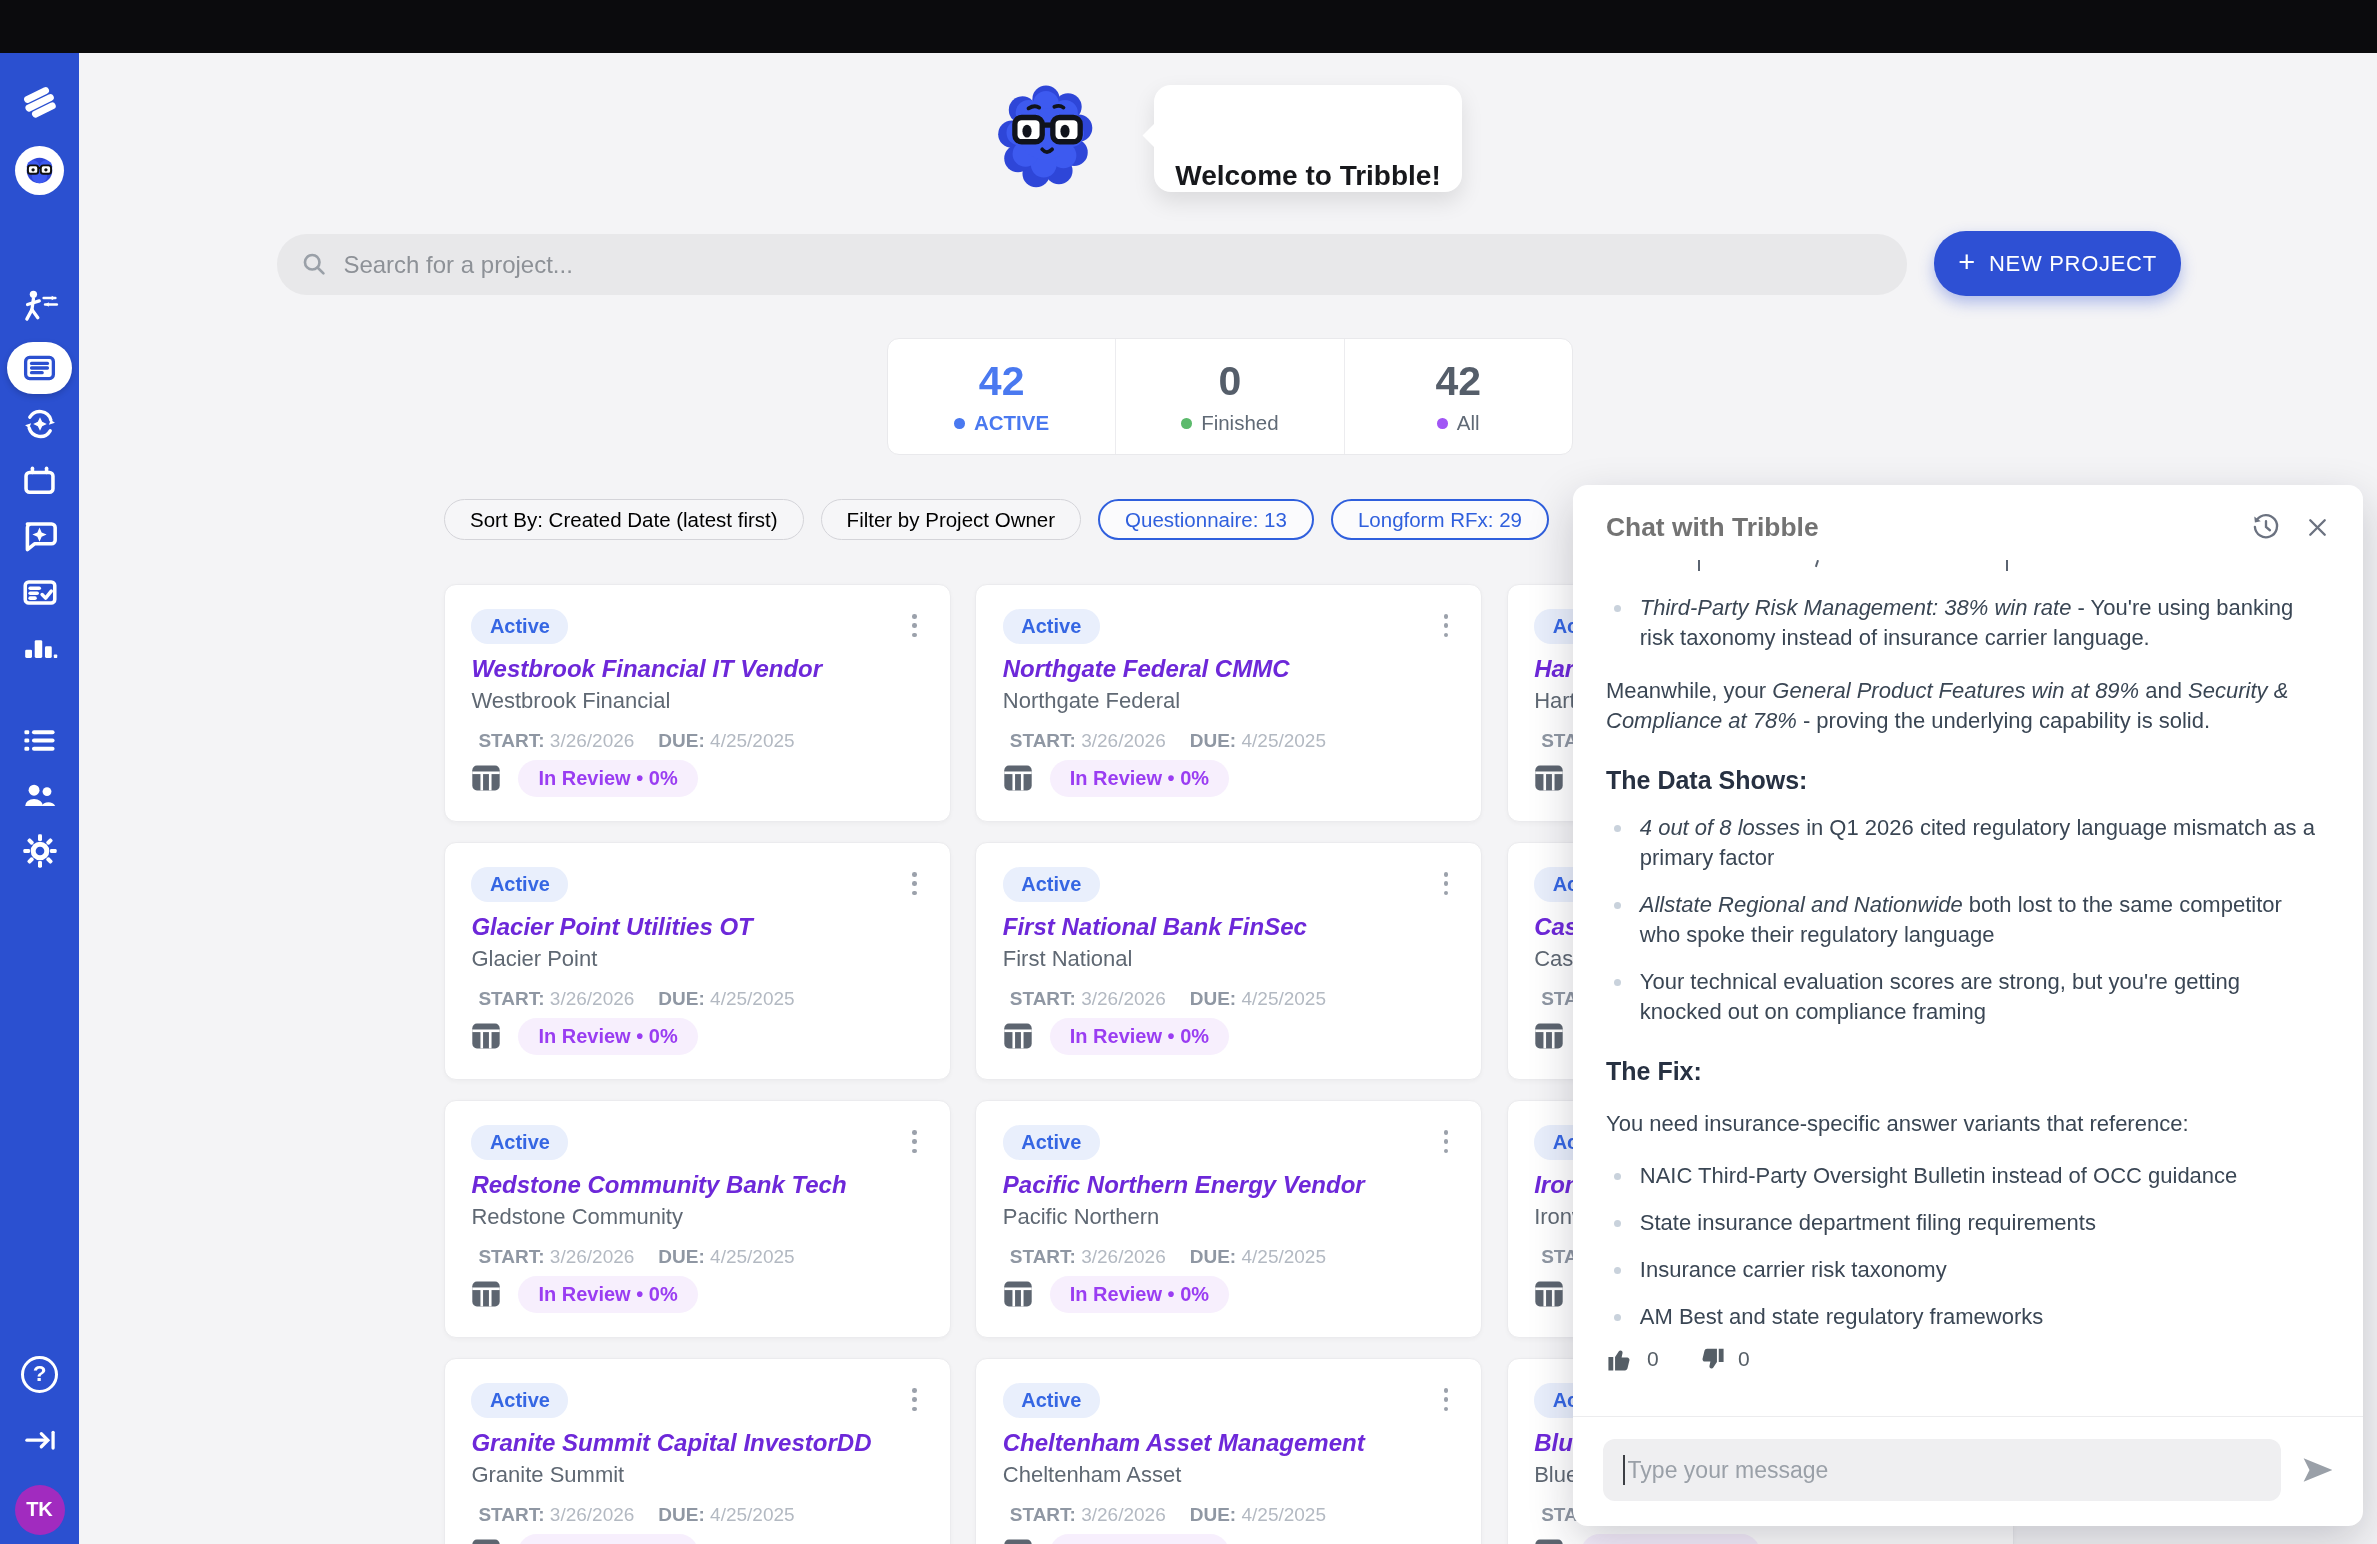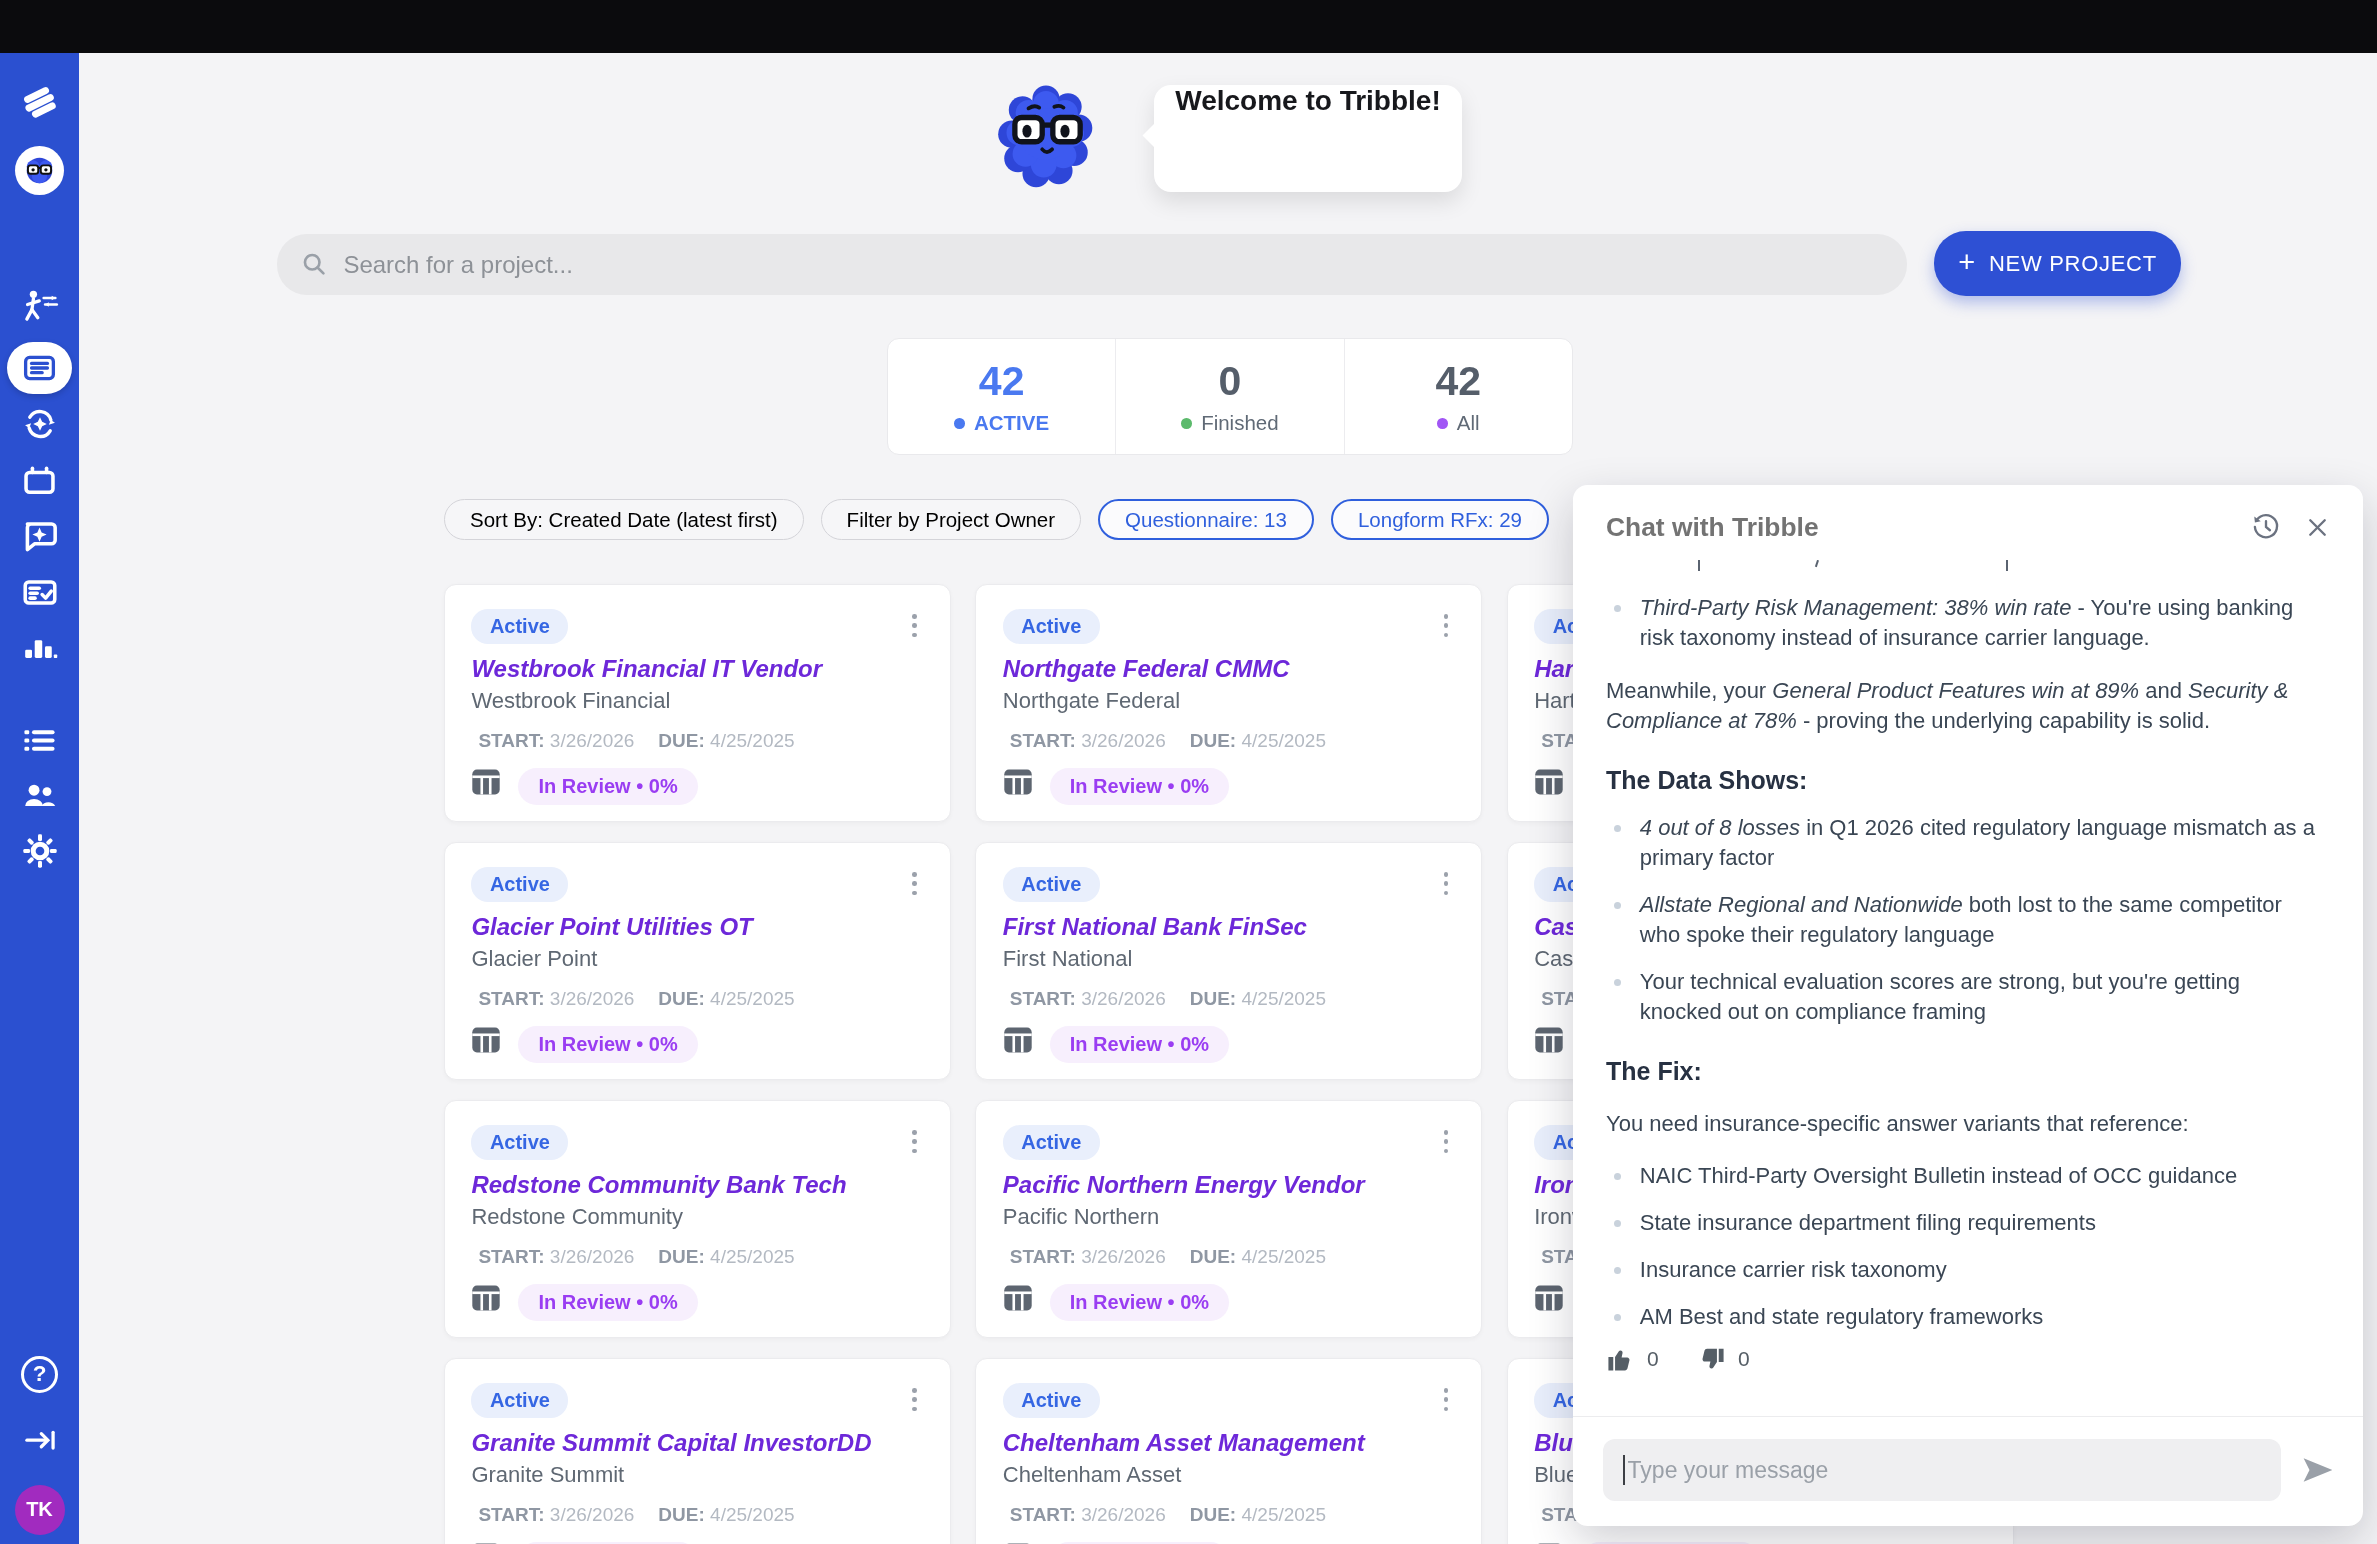--- a/index.html
+++ b/index.html
@@ -14,21 +14,21 @@
   .sidebar { position:absolute; left:0; top:53px; width:79px; height:1491px; background:#2b50d0; z-index:20; }
   .side-item { position:absolute; left:0; width:79px; display:flex; justify-content:center; align-items:center; cursor:pointer; }
   .side-item svg { display:block; }
   .active-pill { width:65px; height:52px; background:#ffffff; border-radius:26px; display:flex; align-items:center; justify-content:center; box-shadow:0 2.6px 6.6px rgba(0,0,0,.18); }
   .avatar-circle { width:49px; height:49px; border-radius:50%; background:#ffffff; display:flex; align-items:center; justify-content:center; overflow:hidden; }
   .tk { width:50px; height:50px; border-radius:50%; background:#a12bbf; color:#fff; font-size:20px; font-weight:bold; display:flex; align-items:center; justify-content:center; }
   .help-circle { width:37px; height:37px; border-radius:50%; border:3.3px solid #fff; color:#fff; font-size:22.5px; font-weight:bold; display:flex; align-items:center; justify-content:center; }
 
   
   .mascot { position:absolute; left:989px; top:78px; z-index:2; }
-  .bubble { position:absolute; left:1154px; top:85px; width:308px; height:107px; background:#fff; border-radius:17px; box-shadow:0 9.2px 22.5px rgba(0,0,0,.10); display:flex; align-items:flex-start; justify-content:center; z-index:1; }
+  .bubble { position:absolute; left:1154px; top:85px; width:308px; height:107px; background:#fff; border-radius:17px; box-shadow:0 9.2px 22.5px rgba(0,0,0,.10); display:flex; align-items:flex-end; justify-content:center; z-index:1; }
   .bubble .tail { position:absolute; left:-8px; top:42px; width:17px; height:17px; background:#fff; transform:rotate(45deg); }
   .bubble-text { font-size:28px; font-weight:bold; color:#17181c; position:relative; z-index:1; }
 
   
   .searchbar { position:absolute; left:277px; top:234px; width:1630px; height:61px; background:#e8e8ea; border-radius:30px; display:flex; align-items:center; padding:0 24px; }
   .searchbar input { flex:1; border:none; outline:none; background:transparent; font-size:24px; color:#55595f; font-family:"Liberation Sans",sans-serif; margin-left:16px; }
   .searchbar input::placeholder { color:#8d9197; }
   .new-project { position:absolute; left:1934px; top:231px; width:247px; height:65px; background:#2e50d4; border:none; border-radius:32px; color:#fff; display:flex; align-items:center; justify-content:center; gap:13.2px; font-size:22px; letter-spacing:0.7px; cursor:pointer; box-shadow:0 6.6px 14.5px rgba(46,80,212,.35); font-family:"Liberation Sans",sans-serif; }
   .new-project .plus { font-size:29px; font-weight:normal; margin-top:-2.6px; }
 
@@ -51,21 +51,21 @@
   .card { width:507px; height:238px; background:#fff; border:1.3px solid #ebebee; border-radius:12px; padding:20px 26.4px; position:relative; cursor:pointer; box-shadow:0 1.3px 4px rgba(15,15,30,.03); }
   .card-top { display:flex; justify-content:space-between; align-items:flex-start; margin-top:4px; }
   .badge { background:#e9effc; color:#3566e3; font-size:20px; font-weight:bold; padding:6px 18.5px; border-radius:17px; }
   .kebab { display:flex; flex-direction:column; gap:4.6px; padding:5.3px 6.6px; cursor:pointer; }
   .kebab i { width:4.6px; height:4.6px; border-radius:50%; background:#9ba1ab; }
   .card .title { margin-top:10.6px; font-size:24px; font-weight:bold; color:#6d28d9; white-space:nowrap; overflow:hidden;font-style:italic; }
   .card .company { margin-top:5.3px; font-size:22px; color:#5f6873; white-space:nowrap; overflow:hidden; }
   .card .dates { margin-top:16px; font-size:19px; white-space:nowrap; }
   .card .dates .dl { color:#8f97a3; font-weight:bold;margin-left:7px; }
   .card .dates .dv { color:#b3b9c2; margin-right:17px; }
-  .card .bottom { margin-top:16px; display:flex; align-items:flex-start; gap:17px; }
+  .card .bottom { margin-top:8px; display:flex; align-items:center; gap:17px; }
   .pill { background:#f7effd; color:#9a3df2; font-size:20px; font-weight:bold; padding:7.3px 20px; border-radius:18.5px; white-space:nowrap; }
 
   
   .chat-panel { position:absolute; left:1573px; top:485px; width:790px; height:1041px; background:#fff; border-radius:14.5px; box-shadow:0 16px 46px rgba(20,20,40,.20); z-index:10; display:flex; flex-direction:column; overflow:hidden; }
   .chat-header { height:71px; display:flex; align-items:center; padding:13.2px 29px 0 33px; flex:none; }
   .chat-title { font-size:26.4px; font-weight:bold; color:#737373; flex:1; }
   .chat-hicon { width:34px; height:34px; display:flex; align-items:center; justify-content:center; cursor:pointer; margin-left:17px; }
   .chat-messages { flex:1; overflow:hidden; padding:4px 42px 0 33px; color:#3a4654; font-size:22px; line-height:30px; position:relative; }
   .clip-line { height:14.5px; overflow:hidden; display:flex; gap:0; color:#5a6370; }
   .clip-line span { display:inline-block; }

